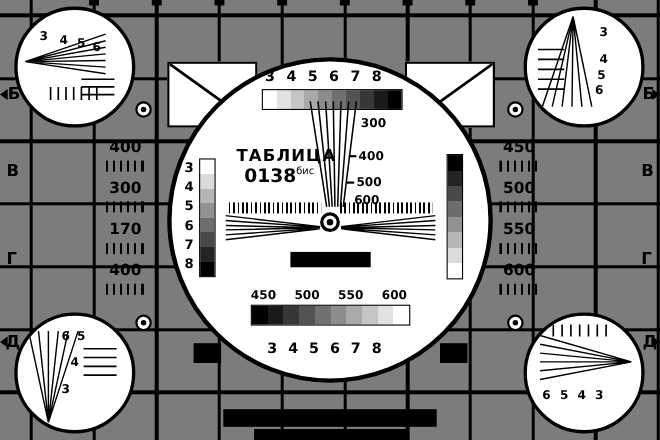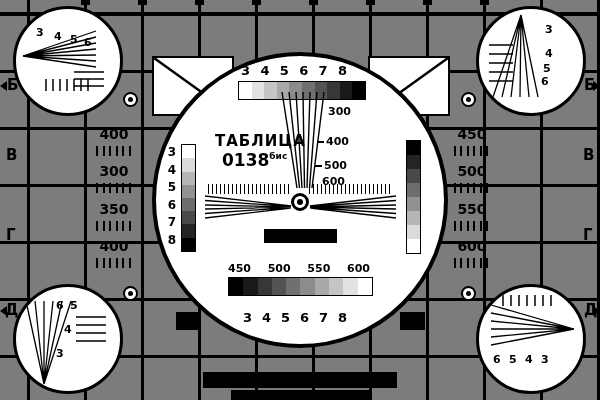--- a/index.html
+++ b/index.html
@@ -55,21 +55,21 @@
     background:#000;border-radius:50%;}
   .target{position:absolute;left:291px;top:193px;width:18px;height:18px;border:3px solid #000;
     border-radius:50%;background:#fff;box-sizing:border-box;}
   .target .dot{position:absolute;left:50%;top:50%;width:6px;height:6px;margin:-3px 0 0 -3px;
     background:#000;border-radius:50%;}
   .topmark{position:absolute;top:0;width:9px;height:5px;background:#000;}
   .wlabel{position:absolute;font-size:11px;font-weight:bold;line-height:12px;}
   .title-name{position:absolute;left:215px;top:132px;font-size:15px;font-weight:bold;
     letter-spacing:1px;}
   .title-code{position:absolute;left:222px;top:150px;font-size:17px;font-weight:bold;}
-  .title-code sup{font-size:9px;font-weight:bold;text-align:right;}
+  .title-code sup{font-size:9px;font-weight:normal;text-align:right;}
 </style>
 </head>
 <body>
 
 <div id="card">
 
   <div class="grid"></div>
 
   <div class="topmark" style="left:81px"></div>
   <div class="topmark" style="left:138px"></div>
@@ -205,21 +205,21 @@
     </svg>
   </div>
 
   <div class="panel" style="left:92px;top:126px">
     <span class="val">400</span>
     <span class="ticks"></span>
     <span class="val">300</span>
     <span class="ticks"></span>
   </div>
   <div class="panel" style="left:92px;top:201px">
-    <span class="val">350</span>
+    <span class="val">170</span>
     <span class="ticks"></span>
     <span class="val">400</span>
     <span class="ticks"></span>
   </div>
   <div class="panel" style="left:450px;top:126px">
     <span class="val">450</span>
     <span class="ticks"></span>
     <span class="val">500</span>
     <span class="ticks"></span>
   </div>

